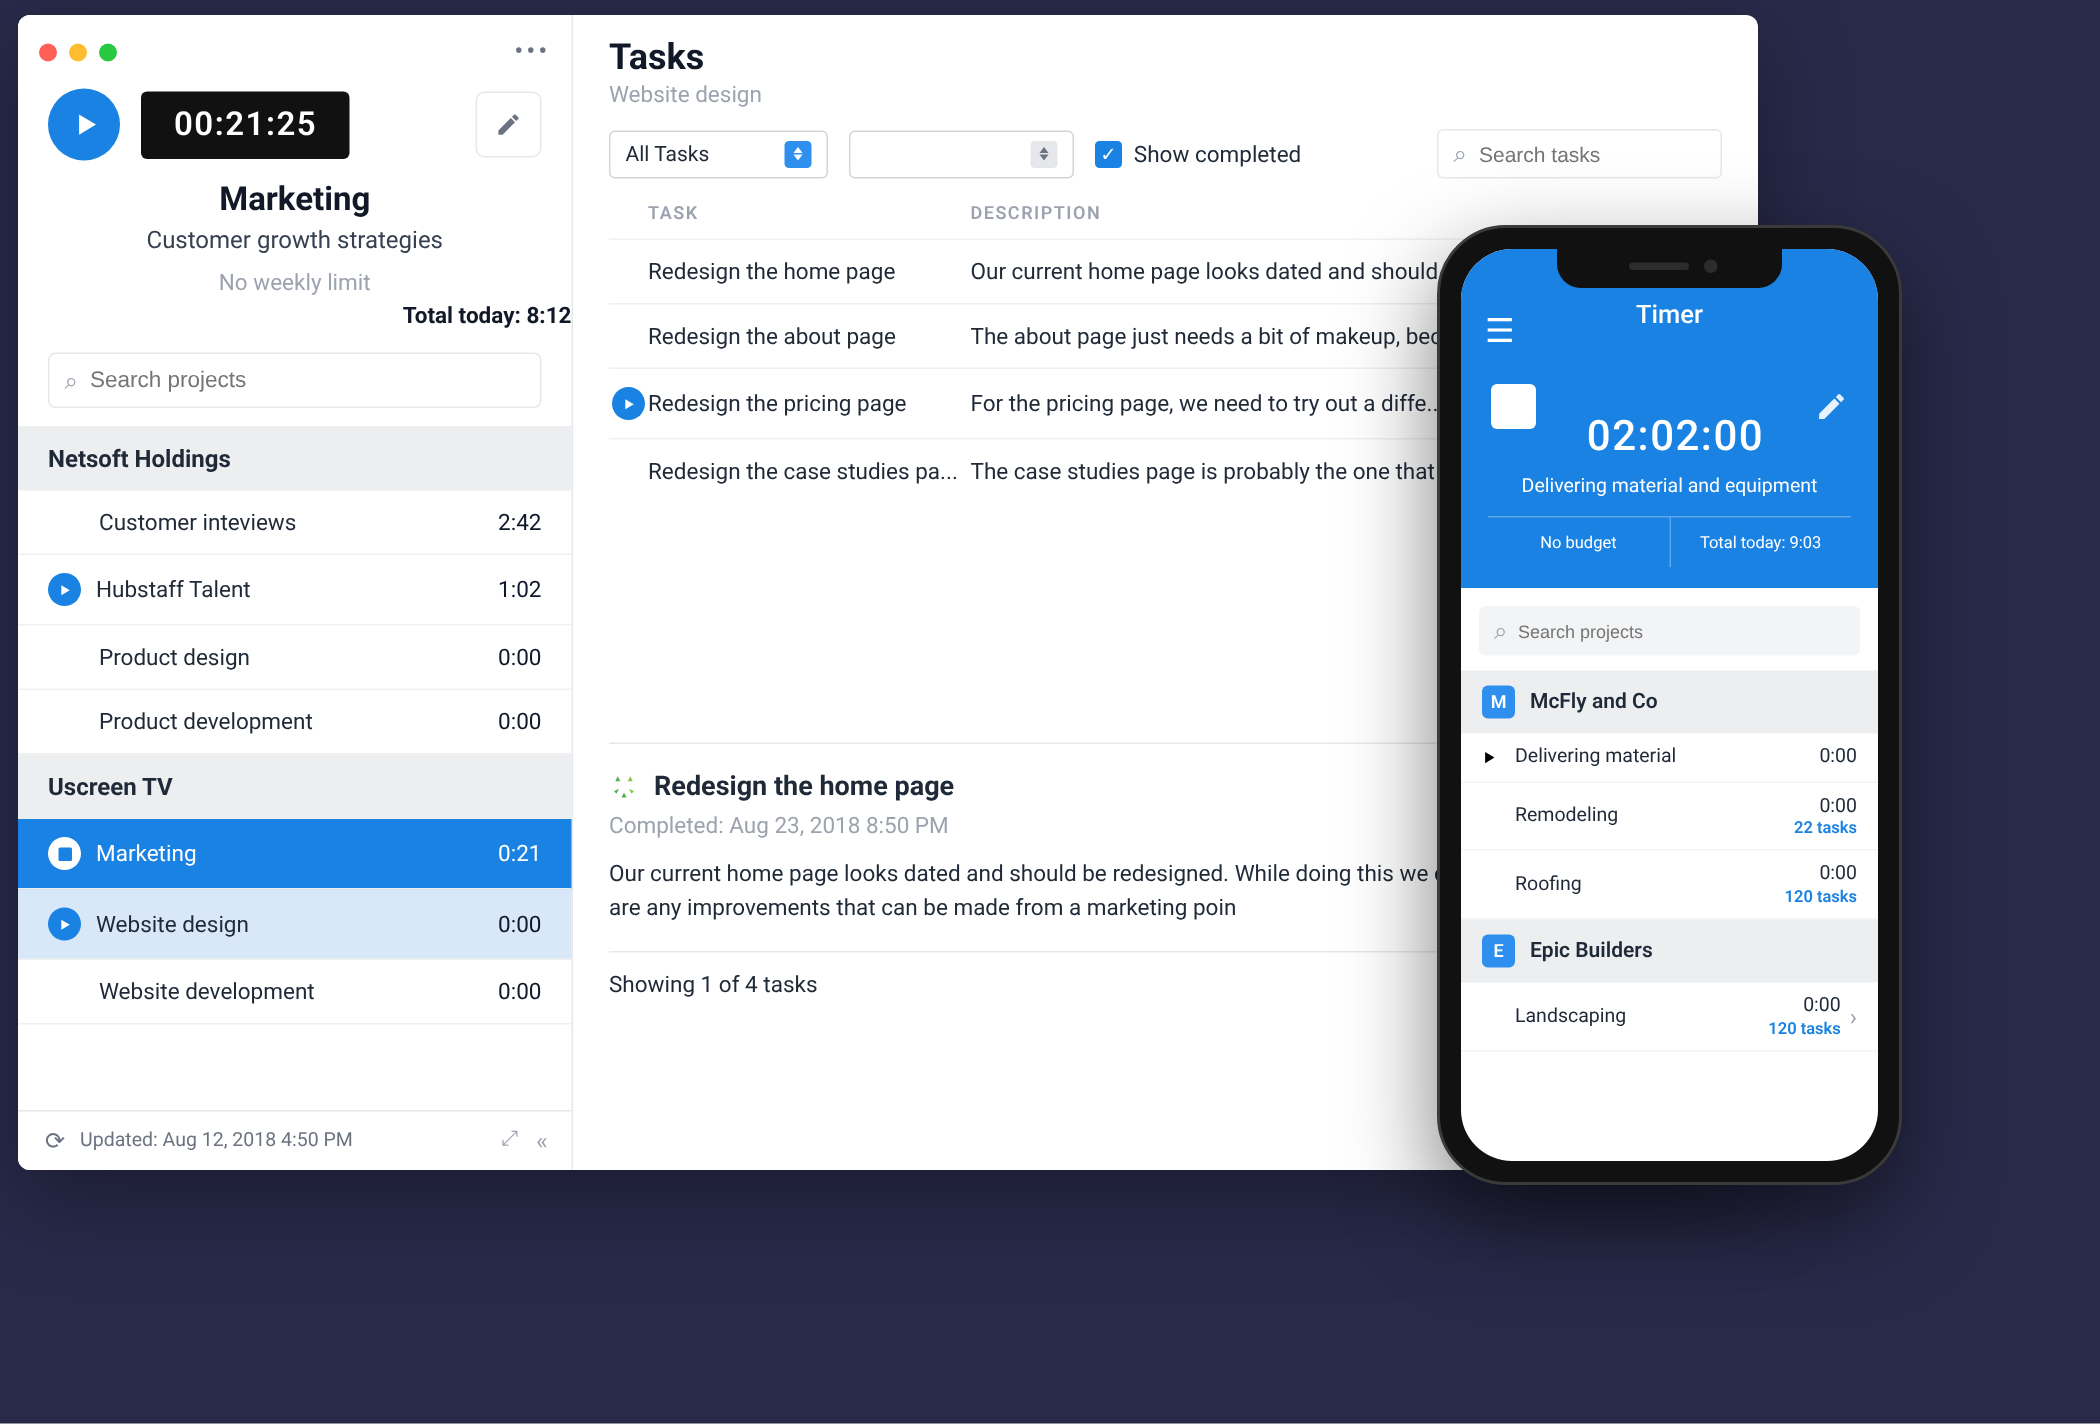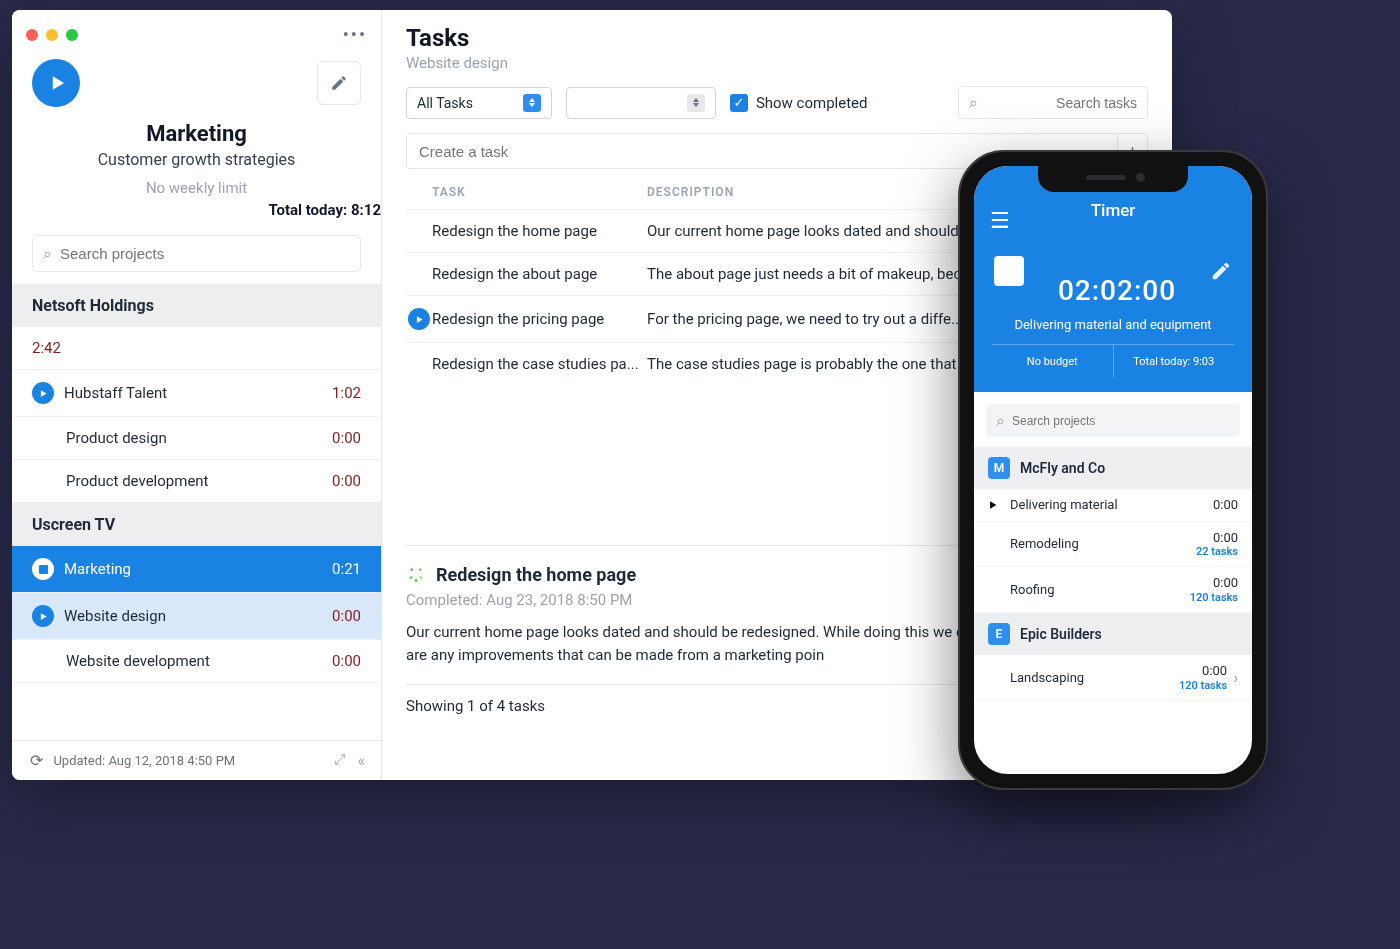--- a/index.html
+++ b/index.html
@@ -61,21 +61,21 @@
 }
 .search-box input { border:none; outline:none; font-size:15px; flex:1; color:#374151; }
 .group-header {
   background:#eceef0; padding:12px 20px; font-weight:700; color:#1f2937; font-size:16px;
 }
 .proj-row {
   display:flex; align-items:center; padding:12px 20px; border-bottom:1px solid #f0f0f0;
   font-size:15px; cursor:pointer;
 }
 .proj-row .name { flex:1; display:flex; align-items:center; gap:10px; color:#1f2937; }
-.proj-row .time { color:#7f1d1d; }
+.proj-row .time { color:#0f172a; }
 .proj-row .pad { width:24px; display:inline-block; }
 .play-small {
   width:22px; height:22px; border-radius:50%; background:#1a82e2;
   display:inline-flex; align-items:center; justify-content:center;
 }
 .play-small svg { width:9px; height:9px; fill:#fff; margin-left:1px; }
 .proj-row.selected { background:#1a82e2; color:#fff; }
 .proj-row.selected .name, .proj-row.selected .time { color:#fff; }
 .proj-row.secondary { background:#d9e8f8; }
 .stop-small {
@@ -110,21 +110,21 @@
 .select.gray .spinner::after { border-top-color:#6b7280; }
 .checkbox-row { display:flex; align-items:center; gap:8px; color:#1f2937; font-size:15px; cursor:pointer; }
 .cb {
   width:18px; height:18px; background:#1a82e2; border-radius:3px;
   display:flex; align-items:center; justify-content:center; color:#fff; font-size:13px;
 }
 .search-tasks {
   margin-left:auto; border:1px solid #e5e7eb; border-radius:4px;
   padding:6px 10px; display:flex; align-items:center; gap:8px; color:#9ca3af; width:190px;
 }
-.search-tasks input { border:none; outline:none; width:100%; font-size:14px;text-align:right; }
+.search-tasks input { border:none; outline:none; width:100%; font-size:14px; }
 .create-row {
   margin-top:14px; border:1px solid #e5e7eb; border-radius:4px;
   display:flex; align-items:center;
 }
 .create-row input {
   border:none; outline:none; flex:1; padding:8px 12px; font-size:15px; color:#374151;
 }
 .create-row .plus {
   border-left:1px solid #e5e7eb; width:30px; height:34px;
   display:flex; align-items:center; justify-content:center; color:#6b7280; cursor:pointer;
@@ -228,37 +228,42 @@
       <span class="dot yellow"></span>
       <span class="dot green"></span>
       <span class="kebab">•••</span>
     </div>
     <div class="timer-row">
       <div class="play-big">
         <svg viewBox="0 0 24 24">
             <path d="M5 3l15 9L5 21z"></path>
           </svg>
       </div>
+      <div class="timer-display">00:21:25</div>
       <div class="edit-btn">
         <svg viewBox="0 0 24 24">
             <path d="M3 17.25V21h3.75L17.8 9.94l-3.75-3.75L3 17.25zM20.7 7.04a1 1 0 000-1.41l-2.34-2.34a1 1 0 00-1.41 0l-1.83 1.83 3.75 3.75 1.83-1.83z"></path>
           </svg>
       </div>
     </div>
     <div class="project-title">Marketing</div>
     <div class="project-sub">Customer growth strategies</div>
     <div class="weekly-limit">No weekly limit</div>
     <div class="total-today">Total today: 8:12</div>
     <div class="search-box">
       <span class="magnify"></span>
       <input placeholder="Search projects" style="">
     </div>
 
     <div class="group-header">Netsoft Holdings</div>
     <div class="proj-row">
+      <div class="name">
+          <span class="pad"></span>
+          <span>Customer inteviews</span>
+        </div>
       <div class="time">2:42</div>
     </div>
     <div class="proj-row">
       <div class="name">
           <span class="play-small">
             <svg viewBox="0 0 24 24">
               <path d="M5 3l15 9L5 21z"></path>
             </svg>
           </span>
           <span>Hubstaff Talent</span>
@@ -333,24 +338,20 @@
         <span class="spinner"></span>
       </div>
       <div class="checkbox-row">
         <span class="cb">✓</span>
         <span>Show completed</span>
       </div>
       <div class="search-tasks">
         <span class="magnify"></span>
         <input placeholder="Search tasks" style="">
       </div>
-    </div>
-    <div class="create-row">
-      <input placeholder="Create a task" style="">
-      <div class="plus">+</div>
     </div>
 
     <div class="task-header">
       <div class="col-task">TASK</div>
       <div>DESCRIPTION</div>
     </div>
     <div class="task-row">
       <div class="lead"></div>
       <div class="col-task">Redesign the home page</div>
       <div class="col-desc">Our current home page looks dated and should...</div>

